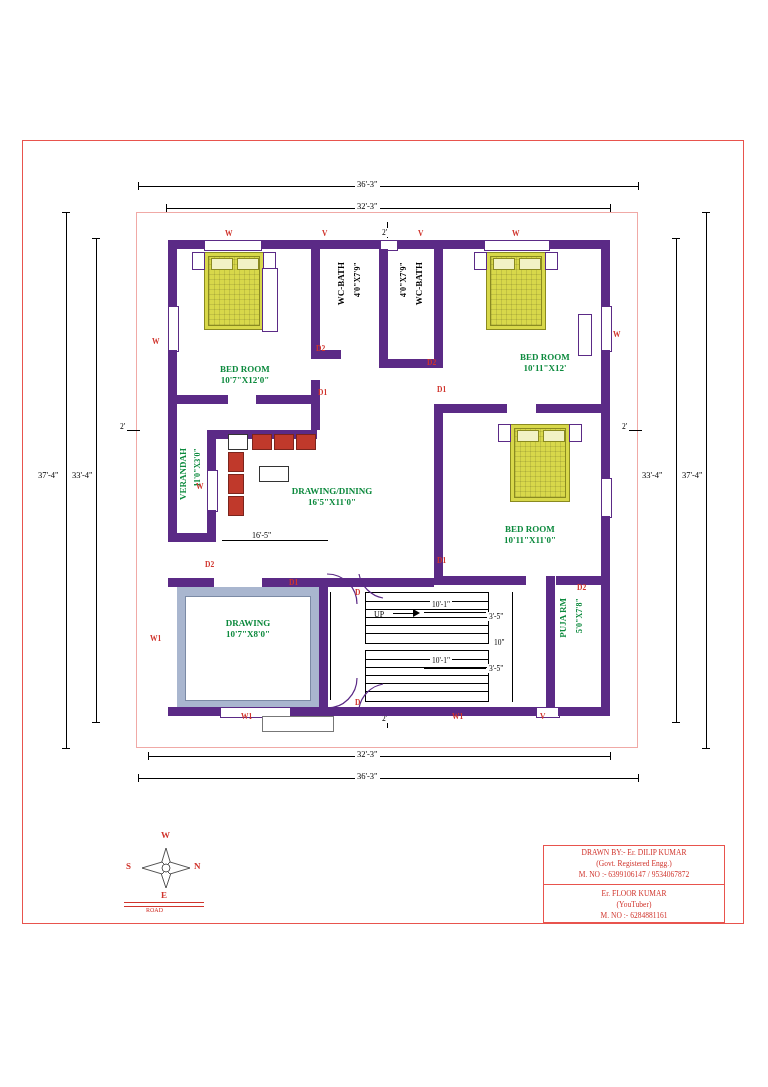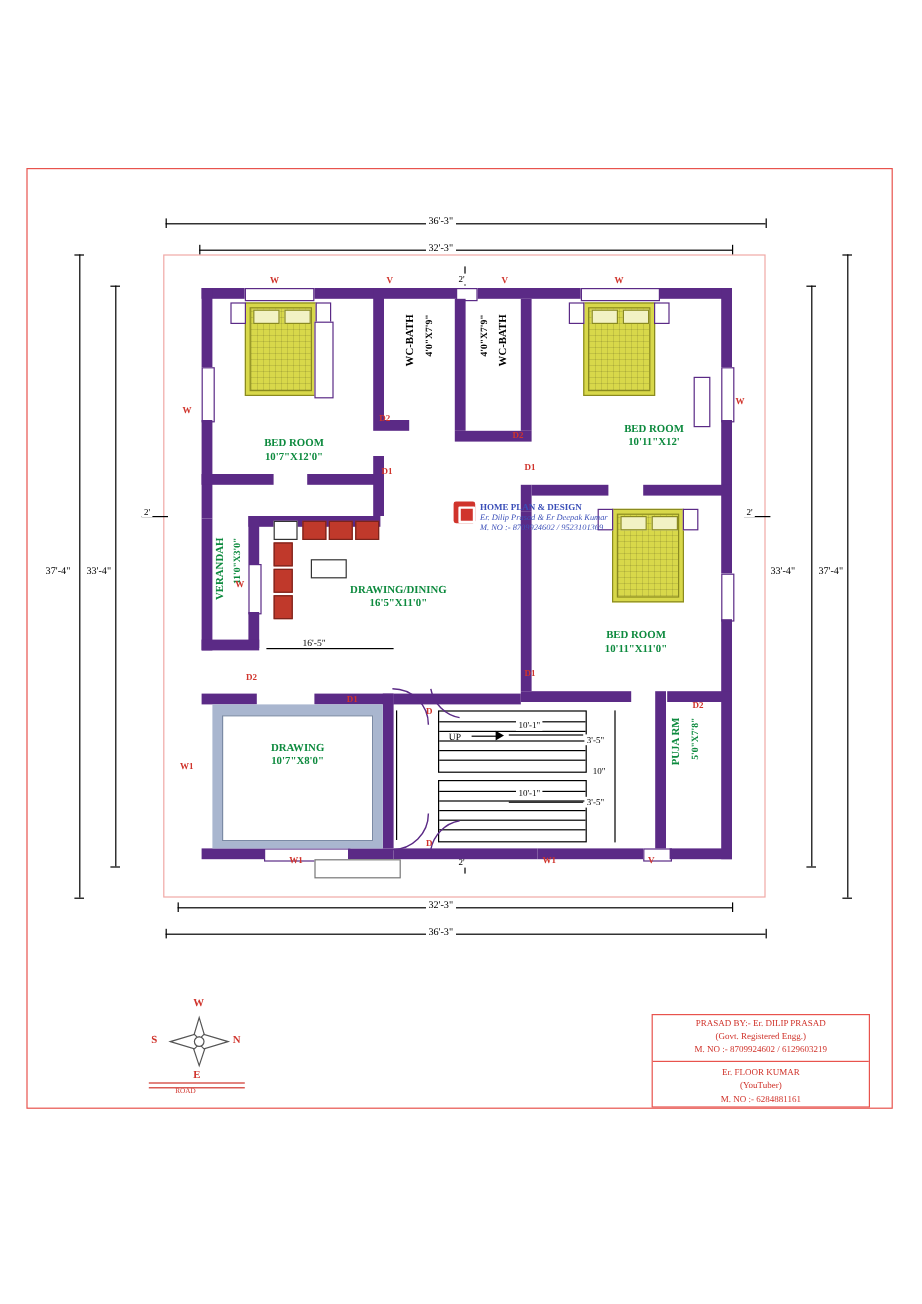--- a/index.html
+++ b/index.html
@@ -341,48 +341,42 @@
   <div class="abs door-label" style="left:427px;top:358px;">D2</div>
   <div class="abs door-label" style="left:318px;top:388px;">D1</div>
   <div class="abs door-label" style="left:437px;top:385px;">D1</div>
   <div class="abs door-label" style="left:437px;top:556px;">D1</div>
   <div class="abs door-label" style="left:205px;top:560px;">D2</div>
   <div class="abs door-label" style="left:289px;top:578px;">D1</div>
   <div class="abs door-label" style="left:577px;top:583px;">D2</div>
   <div class="abs door-label" style="left:355px;top:588px;">D</div>
   <div class="abs door-label" style="left:355px;top:698px;">D</div>
 
-  <div class="abs watermark">
-    <div class="wm-logo"></div>
-    <div class="wm-title">HOME PLAN &amp; DESIGN</div>
-    <div>Er. Dilip Prasad &amp; Er Deepak Kumar</div>
-    <div>M. NO :- 8709924602 / 9523101369</div>
-  </div>
 
 
   <div class="abs compass">
     <svg width="92" height="86">
       <polygon points="46,20 52,40 46,46 40,40" fill="#ffffff" stroke="#555" stroke-width="1"></polygon>
       <polygon points="46,60 52,42 46,36 40,42" fill="#ffffff" stroke="#555" stroke-width="1"></polygon>
       <polygon points="22,40 42,46 48,40 42,34" fill="#ffffff" stroke="#555" stroke-width="1"></polygon>
       <polygon points="70,40 50,46 44,40 50,34" fill="#ffffff" stroke="#555" stroke-width="1"></polygon>
       <circle cx="46" cy="40" r="4" fill="#fff" stroke="#555" stroke-width="1"></circle>
     </svg>
     <div class="abs" style="left:41px;top:2px;font-size:9px;color:#d0342c;font-weight:bold;">W</div>
     <div class="abs" style="left:41px;top:62px;font-size:9px;color:#d0342c;font-weight:bold;">E</div>
     <div class="abs" style="left:6px;top:33px;font-size:9px;color:#d0342c;font-weight:bold;">S</div>
     <div class="abs" style="left:74px;top:33px;font-size:9px;color:#d0342c;font-weight:bold;">N</div>
     <div class="road-line"></div>
     <div class="road-line2"></div>
     <div class="abs" style="left:26px;top:79px;font-size:6px;color:#d0342c;">ROAD</div>
   </div>
 
   <div class="abs titleblock">
-    <div>PRASAD BY:-  Er. DILIP PRASAD</div>
+    <div>DRAWN BY:-  Er. DILIP KUMAR</div>
     <div>(Govt. Registered Engg.)</div>
-    <div>M. NO :- 8709924602 / 6129603219</div>
+    <div>M. NO :- 6399106147 / 9534067872</div>
     <div class="tb-sep"></div>
     <div>Er. FLOOR KUMAR</div>
     <div>(YouTuber)</div>
     <div>M. NO :- 6284881161</div>
   </div>
 
 </div>
 
 </body></html>

